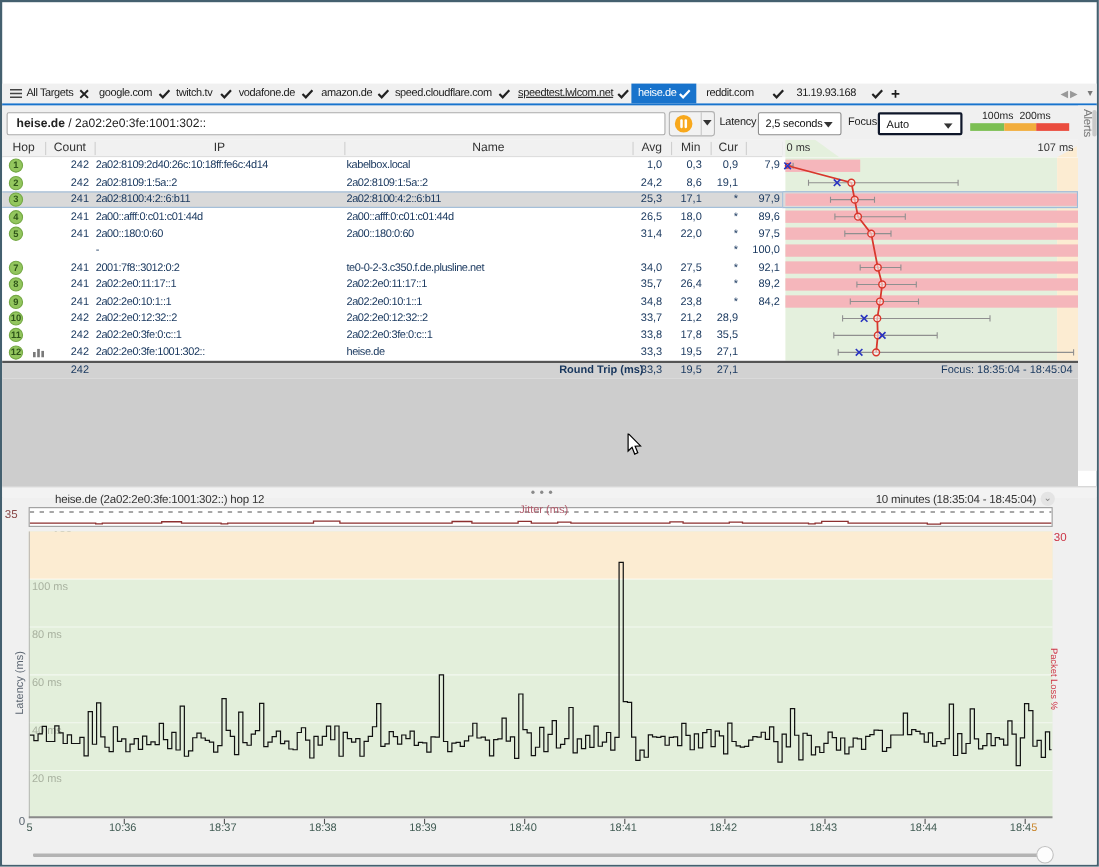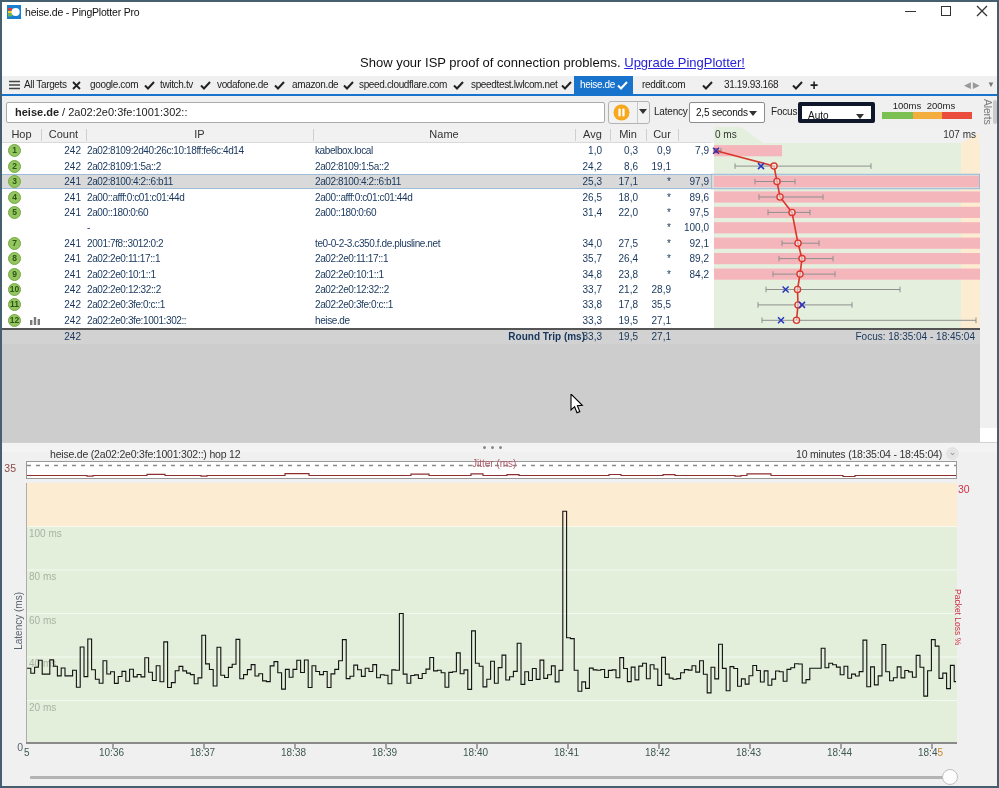--- a/index.html
+++ b/index.html
@@ -2,49 +2,31 @@
 <html><head><meta charset="utf-8"><style>
 *{margin:0;padding:0;box-sizing:border-box;}
 html,body{width:999px;height:788px;overflow:hidden;}
 body{font-family:"Liberation Sans",sans-serif;position:relative;background:#fff;}
 .abs{position:absolute;}
 .r{text-align:right;}
 .win{position:absolute;left:0;top:0;width:999px;height:788px;border:2px solid #44606f;background:#fff;}
 .u{text-decoration:underline;}
 </style></head><body>
 <div class="win">
-<div class="abs" style="left:0;top:0;width:995px;height:22px;background:#fff;">
-      <svg class="abs" style="left:5px;top:3px;" width="14" height="14">
-        <rect x="0" y="0" width="14" height="14" fill="#1b7fd0"></rect>
-        <rect x="1" y="3" width="4" height="2.4" fill="#e03a2f"></rect>
-        <rect x="1" y="6" width="4" height="2.4" fill="#f7d117"></rect>
-        <rect x="1" y="9" width="4" height="2.4" fill="#64bc46"></rect>
-        <circle cx="8.6" cy="7" r="4.1" fill="#fff"></circle>
-      </svg>
-      <div class="abs" style="left:23px;top:4px;font-size:10.5px;letter-spacing:-0.2px;color:#111;">heise.de - PingPlotter Pro</div>
-      <div class="abs" style="left:903px;top:9px;width:11px;height:1.4px;background:#333;"></div>
-      <div class="abs" style="left:939px;top:4px;width:10px;height:10px;border:1.4px solid #333;"></div>
-      <svg class="abs" style="left:974px;top:3px;" width="12" height="12">
-        <path d="M1 1 L11 11 M11 1 L1 11" stroke="#333" stroke-width="1.3"></path>
-      </svg>
-    </div>
-    <div class="abs" style="left:0;top:44px;width:995px;height:30px;background:#fff;">
-      <div class="abs" style="left:358px;top:9px;font-size:13px;color:#111;">Show your ISP proof of connection problems. <span style="color:#2822d8;" class="u">Upgrade PingPlotter!</span></div>
-    </div>
     <div class="abs" style="left:0;top:74px;width:995px;height:18px;background:#f0f0f0;font-size:10px;letter-spacing:-0.35px;color:#1c1c1c;">
       <svg class="abs" style="left:7px;top:4px;" width="11" height="10">
         <path d="M0 1.5h11M0 5h11M0 8.5h11" stroke="#444" stroke-width="1.4"></path>
       </svg>
       <div class="abs" style="left:22px;top:3px;">All Targets</div>
       <div class="abs" style="left:88px;top:3px;">google.com</div>
       <div class="abs" style="left:158px;top:3px;">twitch.tv</div>
       <div class="abs" style="left:215px;top:3px;">vodafone.de</div>
       <div class="abs" style="left:290px;top:3px;">amazon.de</div>
       <div class="abs" style="left:357px;top:3px;">speed.cloudflare.com</div>
-      <div class="abs" style="left:469px;top:3px;">speedtest.lwlcom.net</div>
+      <div class="abs" style="left:469px;top:3px;text-decoration:underline;">speedtest.lwlcom.net</div>
       <div class="abs" style="left:572px;top:0;width:59px;height:18px;background:#1873cc;color:#fff;">
         <span class="abs" style="left:6px;top:3px;">heise.de</span>
       </div>
       <div class="abs" style="left:640px;top:3px;">reddit.com</div>
       <div class="abs" style="left:722px;top:3px;">31.19.93.168</div>
       <div class="abs" style="left:808px;top:1px;font-size:14px;font-weight:bold;">+</div>
       <svg class="abs" style="left:70px;top:5px;" width="9" height="9">
         <path d="M1 1 L8 8 M8 1 L1 8" stroke="#222" stroke-width="1.8"></path>
       </svg>
       <svg class="abs" style="left:142px;top:5px;" width="11" height="9">
@@ -93,21 +75,21 @@
         <path d="M0 0 L8 0 L4 5 Z" fill="#333"></path>
       </svg>
       <div class="abs" style="left:652px;top:10px;font-size:10px;letter-spacing:-0.2px;color:#222;">Latency</div>
       <div class="abs" style="left:687px;top:6px;width:76px;height:21px;background:#fff;border:1px solid #8d8d8d;border-radius:2px;">
         <span class="abs" style="left:6px;top:4px;font-size:10px;letter-spacing:-0.2px;color:#111;">2,5 seconds</span>
         <svg class="abs" style="right:6px;top:8px;" width="9" height="6">
           <path d="M0 0 L8 0 L4 5 Z" fill="#333"></path>
         </svg>
       </div>
       <div class="abs" style="left:769px;top:10px;font-size:10px;letter-spacing:-0.2px;color:#222;">Focus</div>
-      <div class="abs" style="left:796px;top:6px;width:77px;height:21px;background:#fff;border:4px solid #0f172a;border-radius:2px;">
+      <div class="abs" style="left:796px;top:6px;width:77px;height:21px;background:#fff;border:2px solid #0f172a;border-radius:2px;">
         <span class="abs" style="left:6px;top:4px;font-size:10px;color:#111;">Auto</span>
         <svg class="abs" style="right:6px;top:8px;" width="9" height="6">
           <path d="M0 0 L8 0 L4 5 Z" fill="#333"></path>
         </svg>
       </div>
       <div class="abs" style="left:888px;top:4px;width:34px;font-size:9.5px;color:#222;text-align:center;">100ms</div>
       <div class="abs" style="left:922px;top:4px;width:34px;font-size:9.5px;color:#222;text-align:center;">200ms</div>
       <div class="abs" style="left:880px;top:16px;width:31px;height:7px;background:#7cbf53;"></div>
       <div class="abs" style="left:911px;top:16px;width:29px;height:7px;background:#f2ad3c;"></div>
       <div class="abs" style="left:940px;top:16px;width:30px;height:7px;background:#ea4c3e;"></div>

